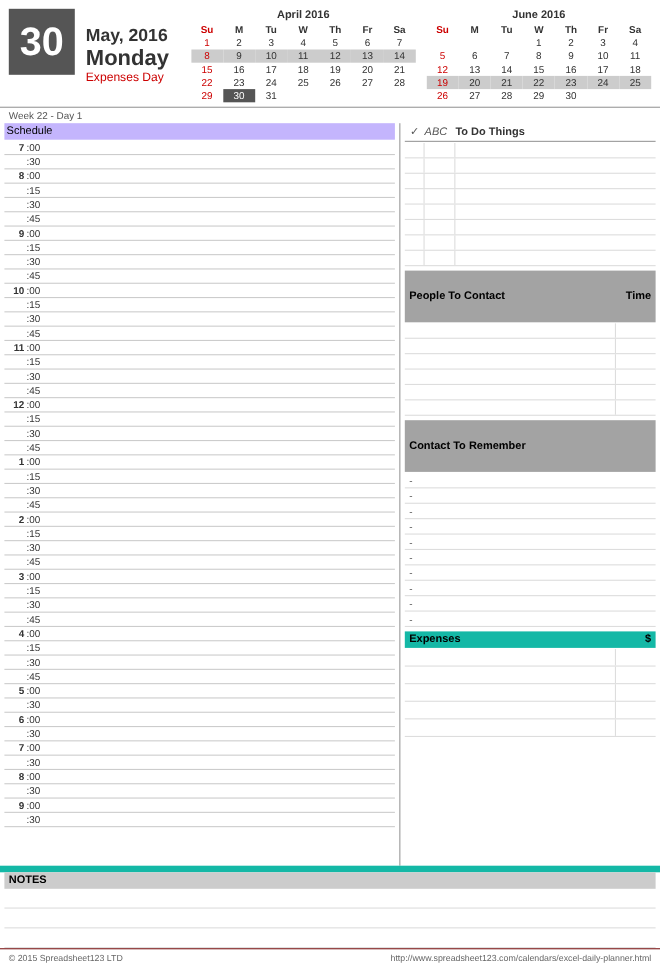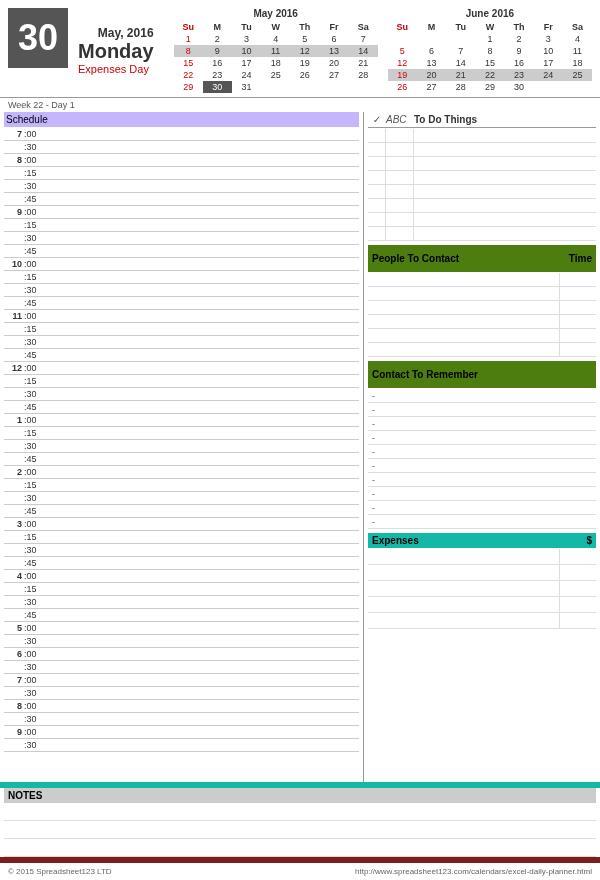--- a/index.html
+++ b/index.html
@@ -4,21 +4,21 @@
   <style>
     * { box-sizing: border-box; margin: 0; padding: 0; }
     body { font-family: Arial, sans-serif; font-size: 10px; background: #fff; width: 600px; min-height: 880px; overflow: hidden; }
 
     .page { width: 600px; min-height: 880px; display: flex; flex-direction: column; }
 
     
     .header { display: flex; align-items: stretch; padding: 8px 8px 4px 8px; border-bottom: 1px solid #999; }
     .date-box { background: #555; color: #fff; width: 60px; height: 60px; display: flex; align-items: center; justify-content: center; font-size: 36px; font-weight: bold; margin-right: 10px; flex-shrink: 0; }
     .day-info { display: flex; flex-direction: column; justify-content: center; margin-right: 20px; }
-    .month-year { font-size: 12px; font-weight: bold; color: #333; text-align: right; }
+    .month-year { font-size: 16px; font-weight: bold; color: #333; }
     .day-name { font-size: 20px; font-weight: bold; color: #333; }
     .holiday { font-size: 11px; color: #c00; }
 
     
     .mini-cals { display: flex; gap: 10px; flex: 1; }
     .mini-cal { flex: 1; }
     .mini-cal-title { text-align: center; font-size: 10px; font-weight: bold; color: #333; margin-bottom: 2px; }
     .mini-cal table { width: 100%; border-collapse: collapse; }
     .mini-cal th { font-size: 9px; color: #333; text-align: center; padding: 1px; }
     .mini-cal td { font-size: 9px; text-align: center; padding: 1px 2px; color: #333; cursor: default; }
@@ -47,59 +47,59 @@
     .todo-header { display: flex; align-items: center; border-bottom: 1px solid #999; padding: 2px 0; margin-bottom: 1px; }
     .todo-check-col { width: 18px; text-align: center; font-size: 10px; color: #555; }
     .todo-abc-col { width: 28px; font-size: 10px; color: #555; font-style: italic; }
     .todo-title { font-weight: bold; font-size: 10px; color: #333; }
     .todo-row { display: flex; border-bottom: 1px solid #ddd; min-height: 14px; }
     .todo-check { width: 18px; border-right: 1px solid #ddd; }
     .todo-abc { width: 28px; border-right: 1px solid #ddd; }
     .todo-text { flex: 1; }
 
     
-    .section-header { background: #4d7c0f; display: flex; justify-content: space-between; font-weight: bold; font-size: 10px; padding: 8px 4px; margin: 4px 0 1px 0; }
+    .section-header { background: #a3a3a3; display: flex; justify-content: space-between; font-weight: bold; font-size: 10px; padding: 18px 4px; margin: 4px 0 1px 0; }
     .contact-row { display: flex; border-bottom: 1px solid #ddd; min-height: 14px; }
     .contact-name { flex: 1; border-right: 1px solid #ddd; }
     .contact-time { width: 36px; }
 
     
     .remember-row { display: flex; align-items: center; border-bottom: 1px solid #ddd; min-height: 14px; font-size: 9px; color: #555; padding-left: 4px; }
 
     
     .expenses-header { background: #14b8a6; display: flex; justify-content: space-between; font-weight: bold; font-size: 10px; padding: 2px 4px; margin: 4px 0 1px 0; }
     .expense-row { display: flex; border-bottom: 1px solid #ddd; min-height: 16px; }
     .expense-desc { flex: 1; border-right: 1px solid #ddd; }
     .expense-amt { width: 36px; }
 
     
     .notes-section { border-top: 6px solid #14b8a6; padding: 0 4px; }
     .notes-header { background: #ccc; font-weight: bold; font-size: 10px; padding: 2px 4px; }
     .notes-row { border-bottom: 1px solid #ddd; min-height: 18px; }
 
     
-    .footer { display: flex; justify-content: space-between; font-size: 8px; color: #666; padding: 4px 8px; border-top: 6px solid #7f1d1d; margin-top: auto; }
+    .footer { display: flex; justify-content: space-between; font-size: 8px; color: #666; padding: 4px 8px; border-top: 1px solid #7f1d1d; margin-top: auto; }
   </style>
 </head>
 <body>
 
 <div class="page">
 
   <div class="header">
     <div class="date-box">30</div>
     <div class="day-info">
       <div class="month-year">May, 2016</div>
       <div class="day-name">Monday</div>
       <div class="holiday">Expenses Day</div>
     </div>
 
     <div class="mini-cals">
 
       <div class="mini-cal">
-        <div class="mini-cal-title">May 2016</div>
+        <div class="mini-cal-title">April 2016</div>
         <table>
           <thead>
             <tr>
               <th class="sun">Su</th>
               <th>M</th>
               <th>Tu</th>
               <th>W</th>
               <th>Th</th>
               <th>Fr</th>
               <th>Sa</th>

